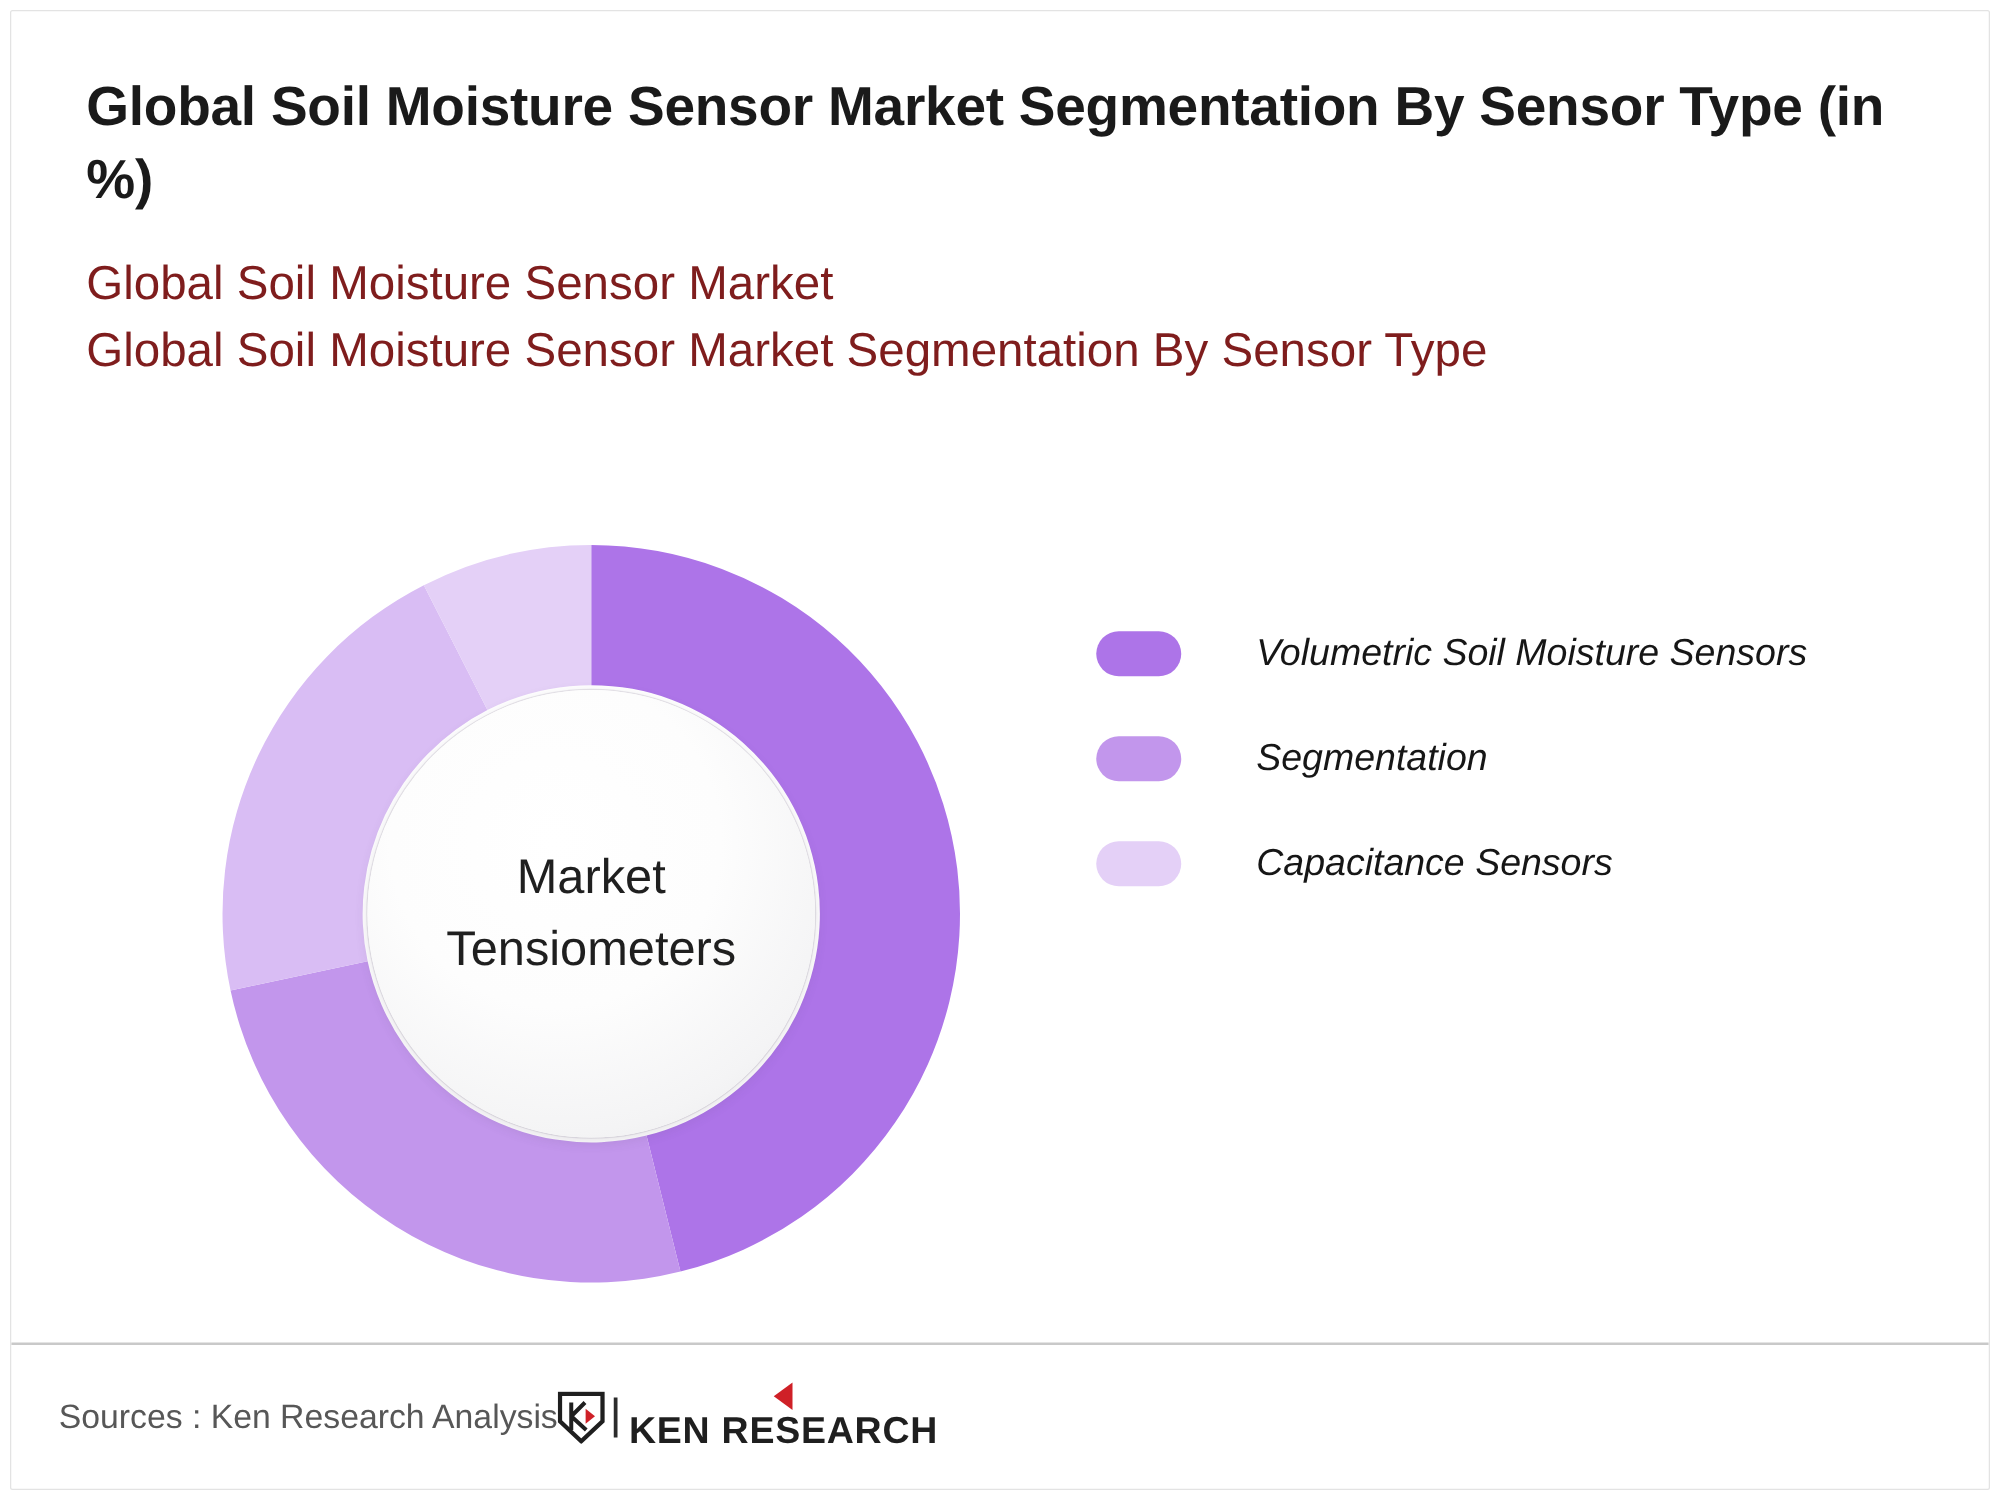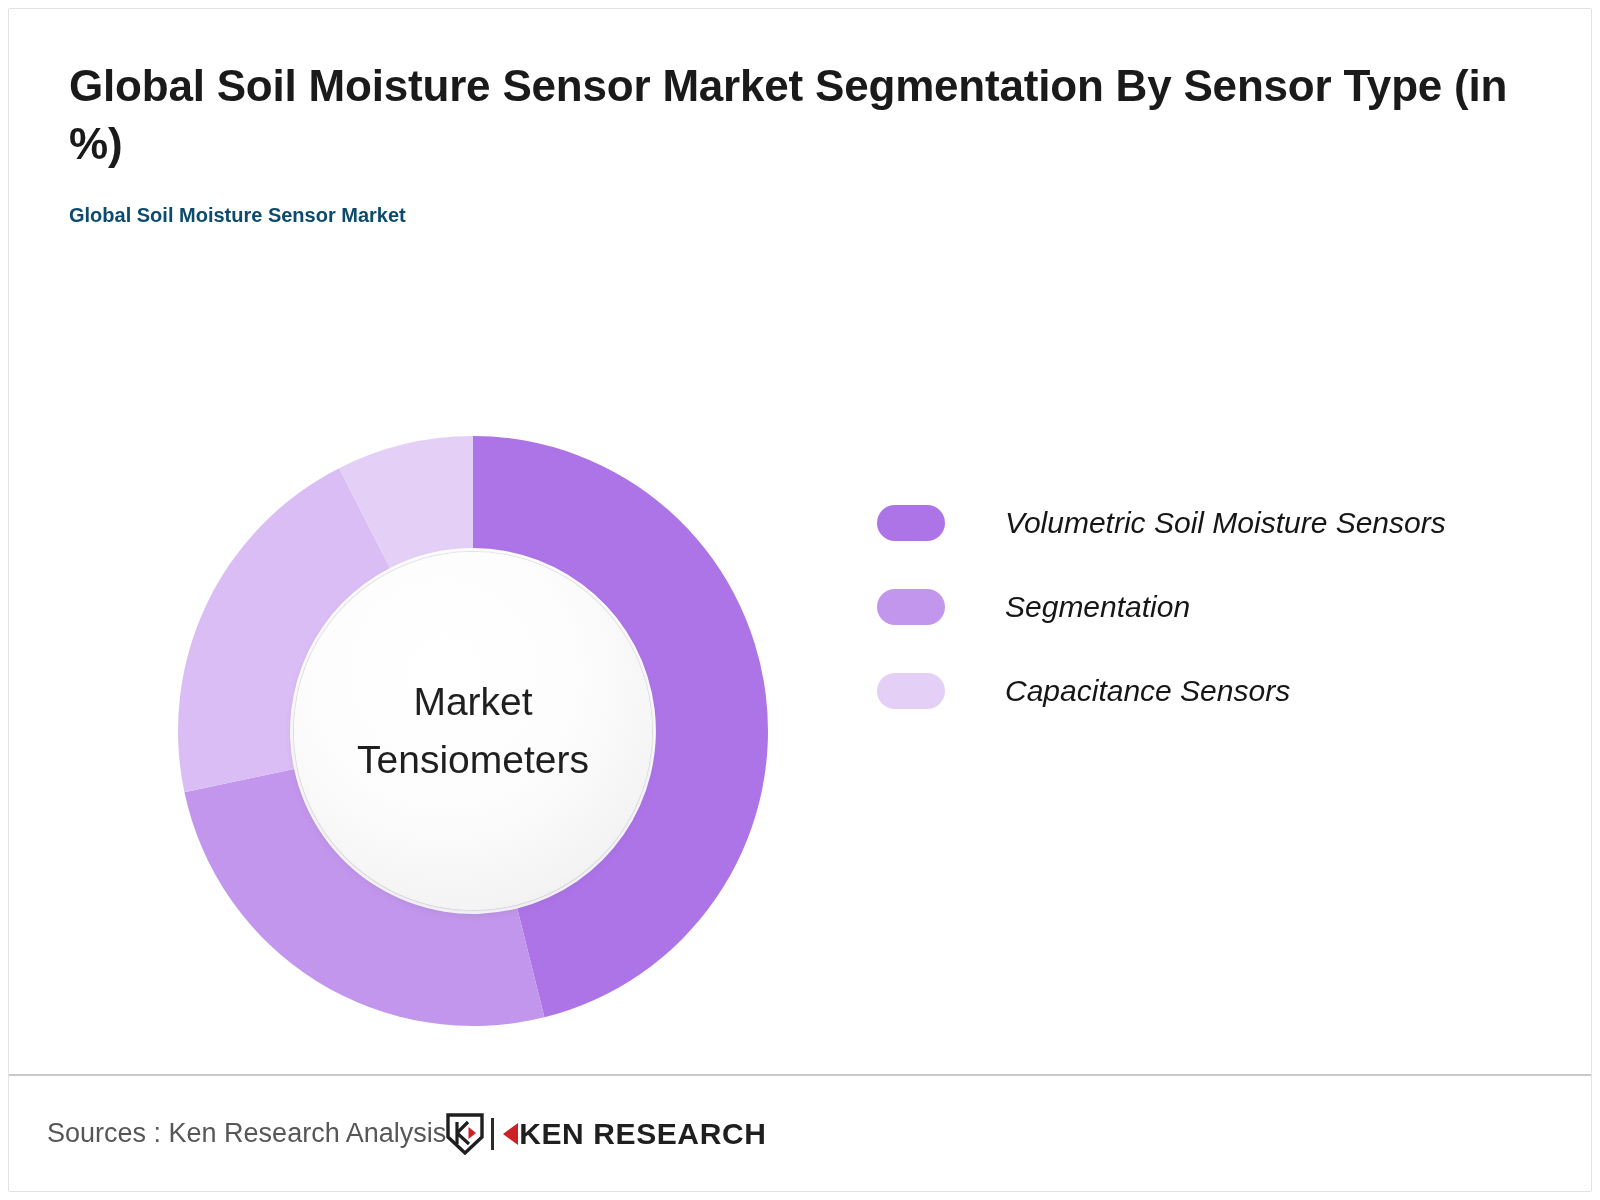--- a/index.html
+++ b/index.html
@@ -44,24 +44,24 @@
     line-height: 1.32;
     letter-spacing: -0.2px;
     max-width: 1460px;
   }
 
   #subtitles {
     margin-top: 28px;
   }
 
   .subtitle-line {
-    font-size: 20px;
-    color: #0c4a6e;
+    font-size: 38px;
+    color: #7f1d1d;
     line-height: 1.42;
-    font-weight: bold;
+    font-weight: normal;
   }
 
   
   #chart-body {
     position: absolute;
     left: 0;
     top: 360px;
     width: 100%;
     height: 700px;
   }
@@ -187,20 +187,21 @@
     flex: 0 0 auto;
   }
 
   #logo-text {
     font-size: 30px;
     font-weight: bold;
     letter-spacing: 0.6px;
     color: #1f1f1f;
     display: flex;
     align-items: center;
+    flex-direction: column;
   }
 
   #logo-k-accent {
     width: 0;
     height: 0;
     border-top: 11px solid transparent;
     border-bottom: 11px solid transparent;
     border-right: 15px solid #cf2027;
     margin-right: 1px;
     flex: 0 0 auto;
@@ -208,20 +209,21 @@
 </style>
 </head>
 <body>
 
 <div id="card">
 
   <div id="header">
     <div id="chart-title">Global Soil Moisture Sensor Market Segmentation By Sensor Type (in %)</div>
     <div id="subtitles">
       <div class="subtitle-line">Global Soil Moisture Sensor Market</div>
+      <div class="subtitle-line">Global Soil Moisture Sensor Market Segmentation By Sensor Type</div>
     </div>
   </div>
 
   <div id="chart-body">
 
     <div id="donut-wrap">
       <svg id="donut-svg" viewBox="0 0 600 600">
         <g id="slice-group">
             <path d="M 300 5 A 295 295 0 0 1 371.36695920190203 586.2372392514189 L 344.24751470517924 477.4670883358798 A 182.9 182.9 0 0 0 300 117.1 Z" fill="#ad74e8"></path>
             <path d="M 371.36695920190203 586.2372392514189 A 295 295 0 0 1 11.446457783527308 361.333948791239 L 121.09680382578694 338.02704825056816 A 182.9 182.9 0 0 0 344.24751470517924 477.4670883358798 Z" fill="#c296ec"></path>

